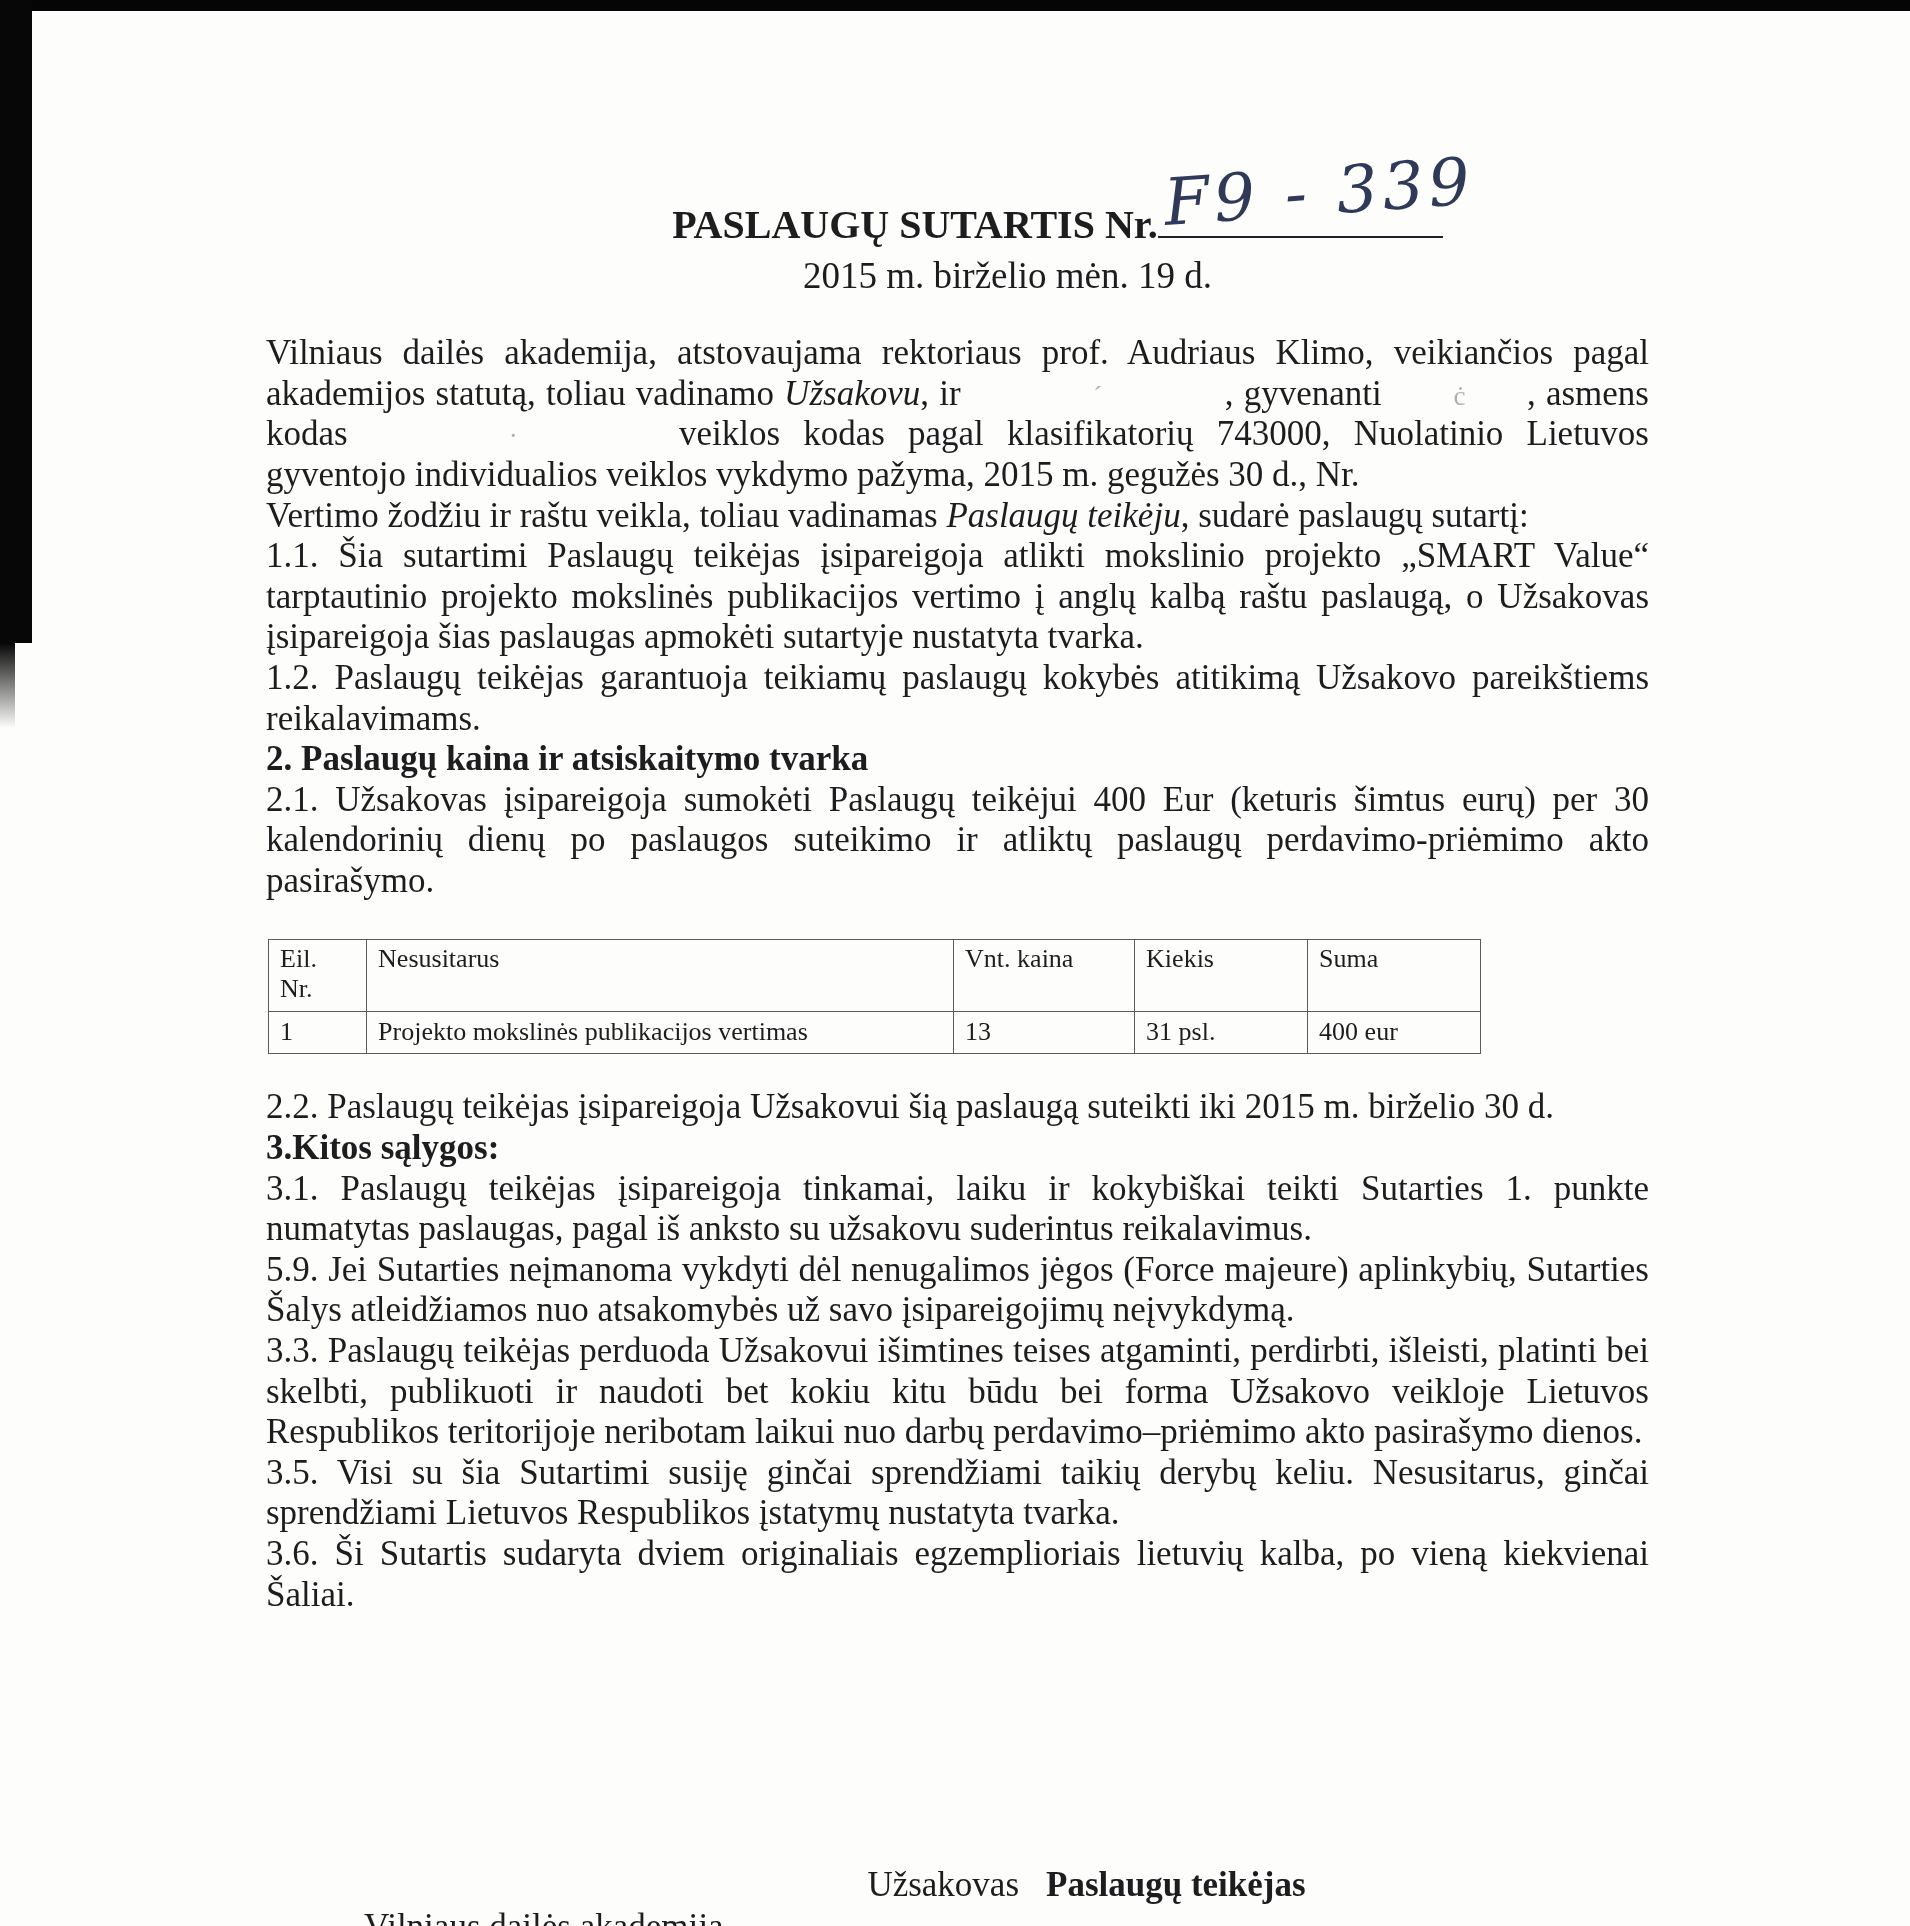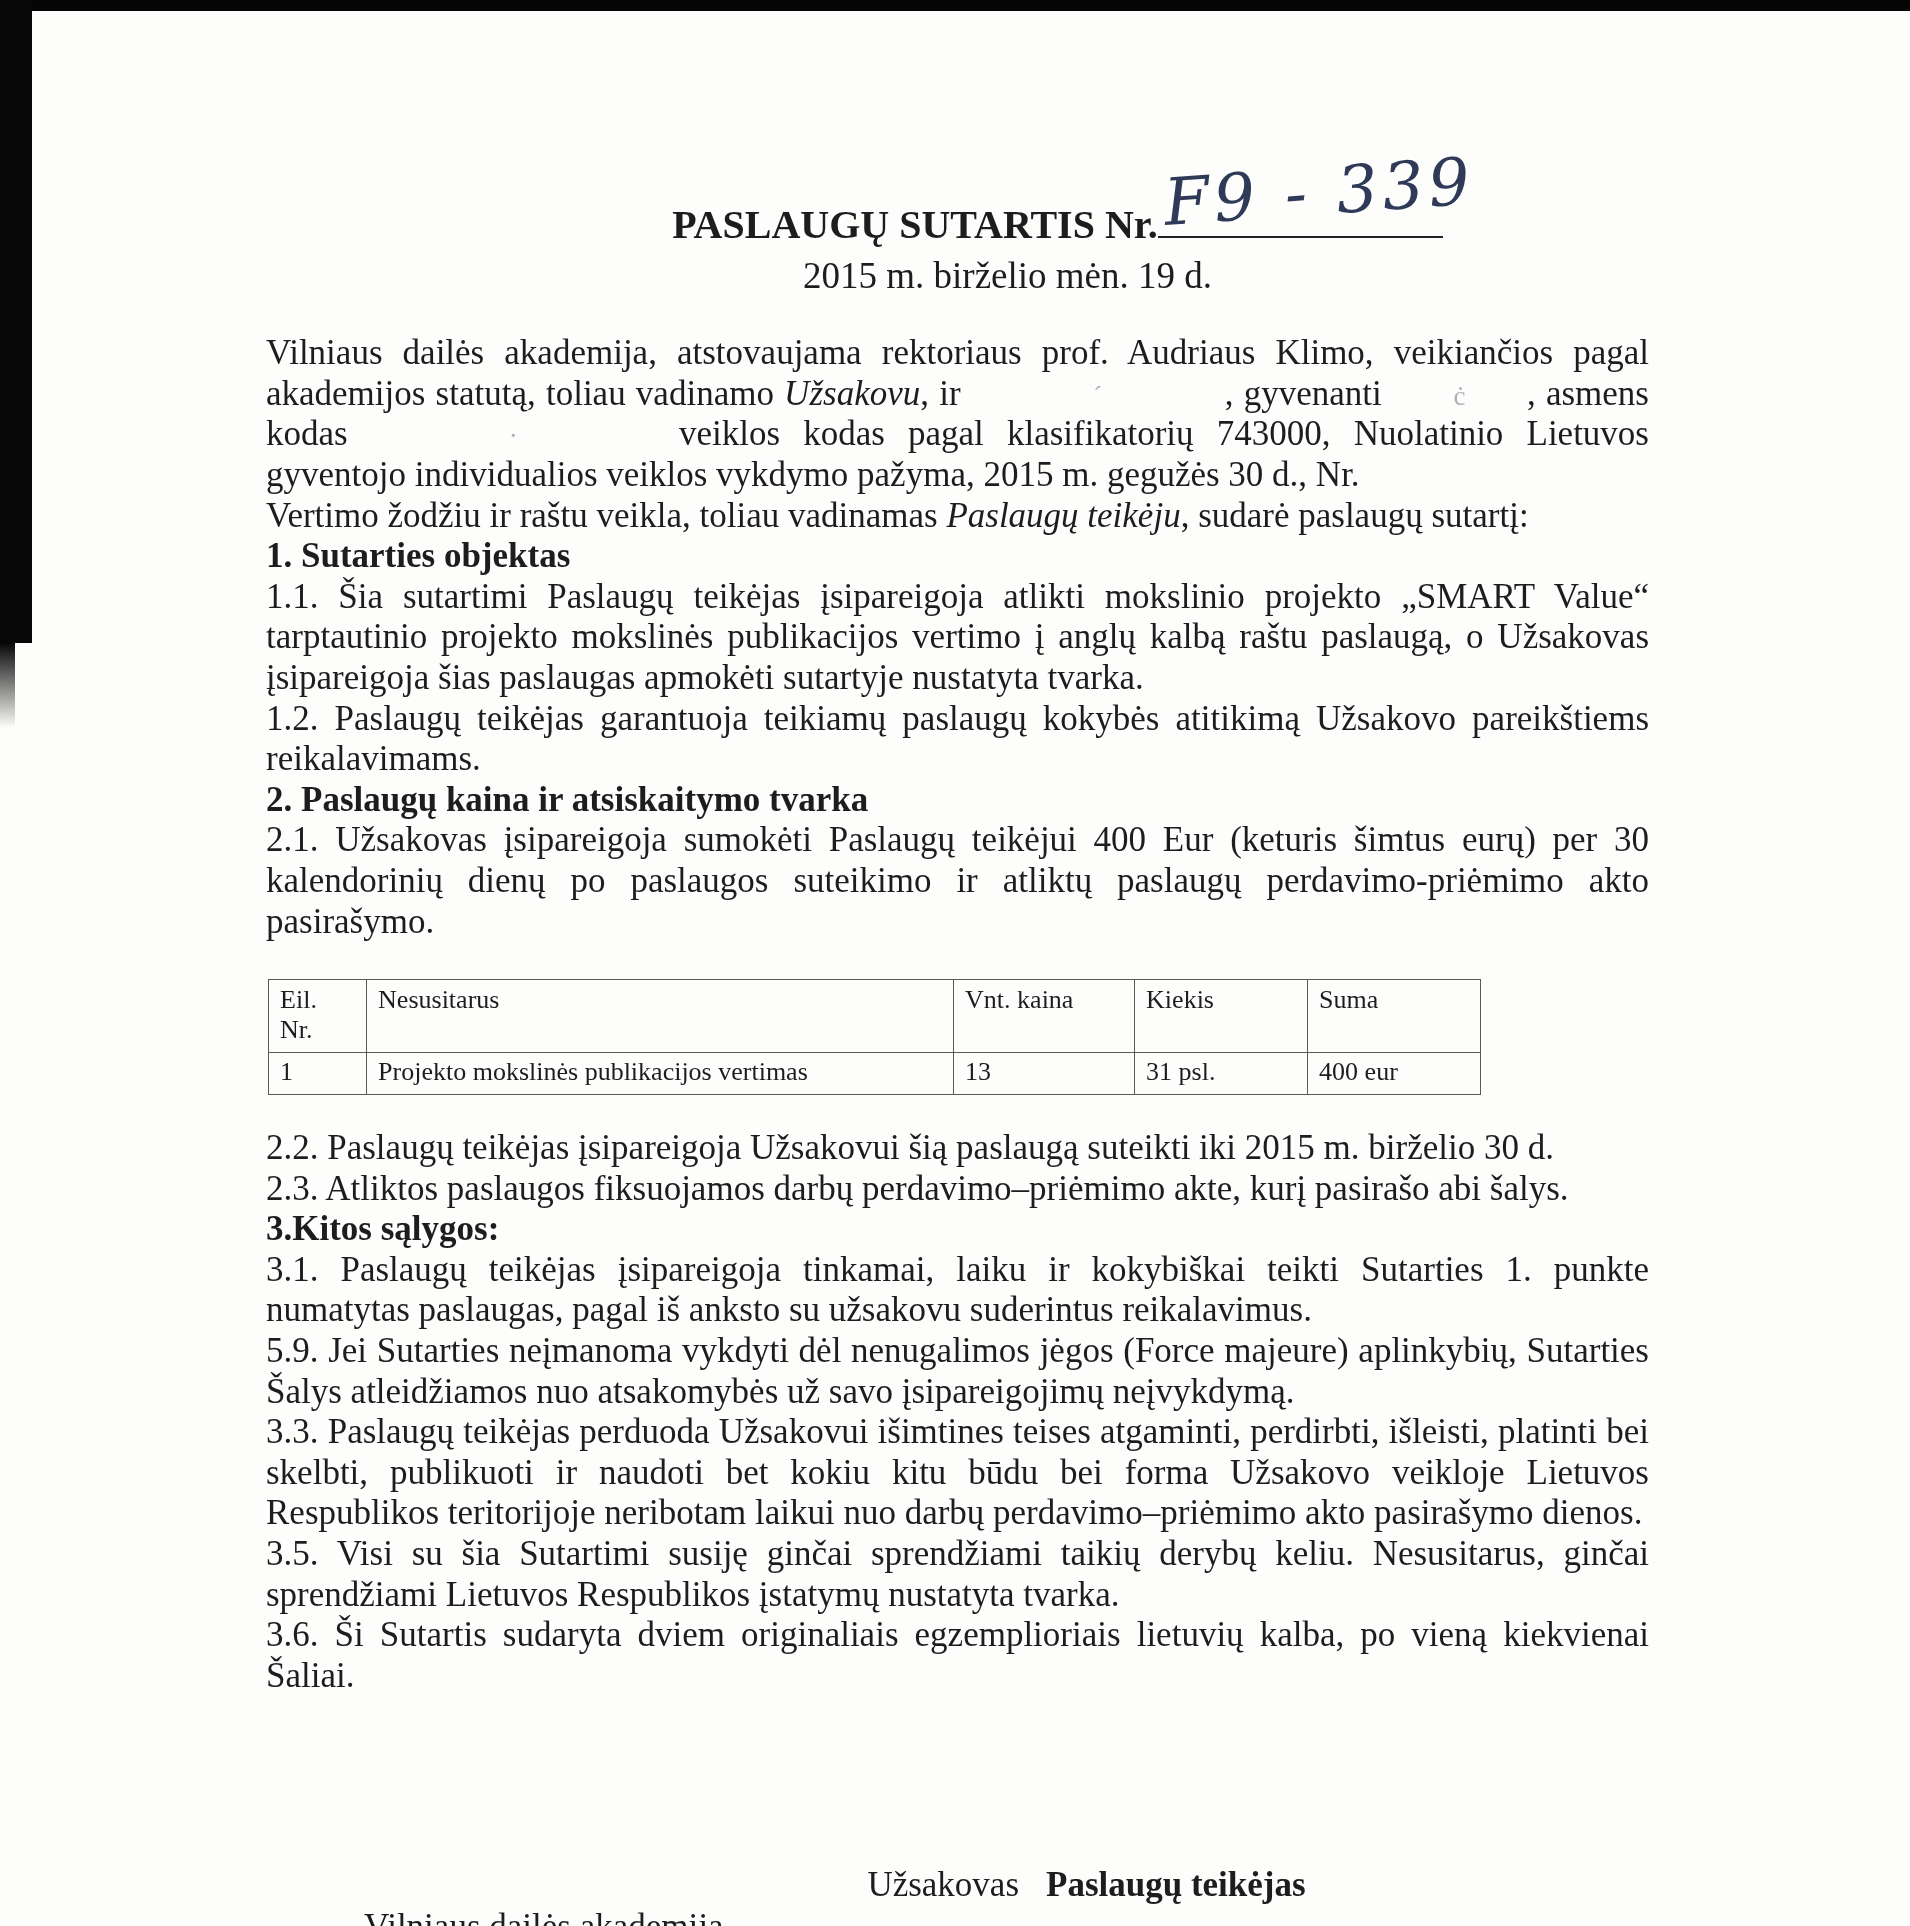--- a/index.html
+++ b/index.html
@@ -63,21 +63,20 @@
 
     <div class="title"><span>PASLAUGŲ SUTARTIS Nr.</span><span class="nr-line"><span class="hand-nr">F9 - 339</span></span></div>
 
     <div class="date">2015 m. birželio mėn. 19 d.</div>
 
     <div class="bodytext">
       <p class="para"><span>Vilniaus dailės akademija, atstovaujama rektoriaus prof. Audriaus Klimo, veikiančios pagal akademijos statutą, toliau vadinamo </span><i>Užsakovu</i><span>, ir </span><span class="blank b1"><span class="faint">´</span></span><span>, gyvenanti </span><span class="blank b2"><span class="faint">ċ</span></span><span>, asmens kodas </span><span class="blank b3"><span class="faint">·</span></span><span> veiklos kodas pagal klasifikatorių 743000, Nuolatinio Lietuvos gyventojo individualios veiklos vykdymo pažyma, 2015 m. gegužės 30 d., Nr.</span></p>
 
       <p class="para"><span>Vertimo žodžiu ir raštu veikla, toliau vadinamas </span><i>Paslaugų teikėju</i><span>, sudarė paslaugų sutartį:</span></p>
 
-      <p class="para b">1. Sutarties objektas</p>
       <p class="para">1.1. Šia sutartimi Paslaugų teikėjas įsipareigoja atlikti mokslinio projekto „SMART Value“ tarptautinio projekto mokslinės publikacijos vertimo į anglų kalbą raštu paslaugą, o Užsakovas įsipareigoja šias paslaugas apmokėti sutartyje nustatyta tvarka.</p>
       <p class="para">1.2. Paslaugų teikėjas garantuoja teikiamų paslaugų kokybės atitikimą Užsakovo pareikštiems reikalavimams.</p>
       <p class="para b">2. Paslaugų kaina ir atsiskaitymo tvarka</p>
       <p class="para">2.1. Užsakovas įsipareigoja sumokėti Paslaugų teikėjui 400 Eur (keturis šimtus eurų) per 30 kalendorinių dienų po paslaugos suteikimo ir atliktų paslaugų perdavimo-priėmimo akto pasirašymo.</p>
 
       <table class="pricing">
         <colgroup>
           <col style="width:98px">
             <col style="width:587px">
             <col style="width:181px">
@@ -97,21 +96,20 @@
           <td>1</td>
           <td>Projekto mokslinės publikacijos vertimas</td>
           <td>13</td>
           <td>31 psl.</td>
           <td>400 eur</td>
         </tr>
       </tbody>
         </table>
 
       <p class="para">2.2. Paslaugų teikėjas įsipareigoja Užsakovui šią paslaugą suteikti iki 2015 m. birželio 30 d.</p>
-      <p class="para">2.3. Atliktos paslaugos fiksuojamos darbų perdavimo–priėmimo akte, kurį pasirašo abi šalys.</p>
       <p class="para b">3.Kitos sąlygos:</p>
       <p class="para">3.1. Paslaugų teikėjas įsipareigoja tinkamai, laiku ir kokybiškai teikti Sutarties 1. punkte numatytas paslaugas, pagal iš anksto su užsakovu suderintus reikalavimus.</p>
       <p class="para">5.9. Jei Sutarties neįmanoma vykdyti dėl nenugalimos jėgos (Force majeure) aplinkybių, Sutarties Šalys atleidžiamos nuo atsakomybės už savo įsipareigojimų neįvykdymą.</p>
       <p class="para">3.3. Paslaugų teikėjas perduoda Užsakovui išimtines teises atgaminti, perdirbti, išleisti, platinti bei skelbti, publikuoti ir naudoti bet kokiu kitu būdu bei forma Užsakovo veikloje Lietuvos Respublikos teritorijoje neribotam laikui nuo darbų perdavimo–priėmimo akto pasirašymo dienos.</p>
       <p class="para">3.5. Visi su šia Sutartimi susiję ginčai sprendžiami taikių derybų keliu. Nesusitarus, ginčai sprendžiami Lietuvos Respublikos įstatymų nustatyta tvarka.</p>
       <p class="para">3.6. Ši Sutartis sudaryta dviem originaliais egzemplioriais lietuvių kalba, po vieną kiekvienai Šaliai.</p>
     </div>
   </div>
 
   <div class="sig-section">

